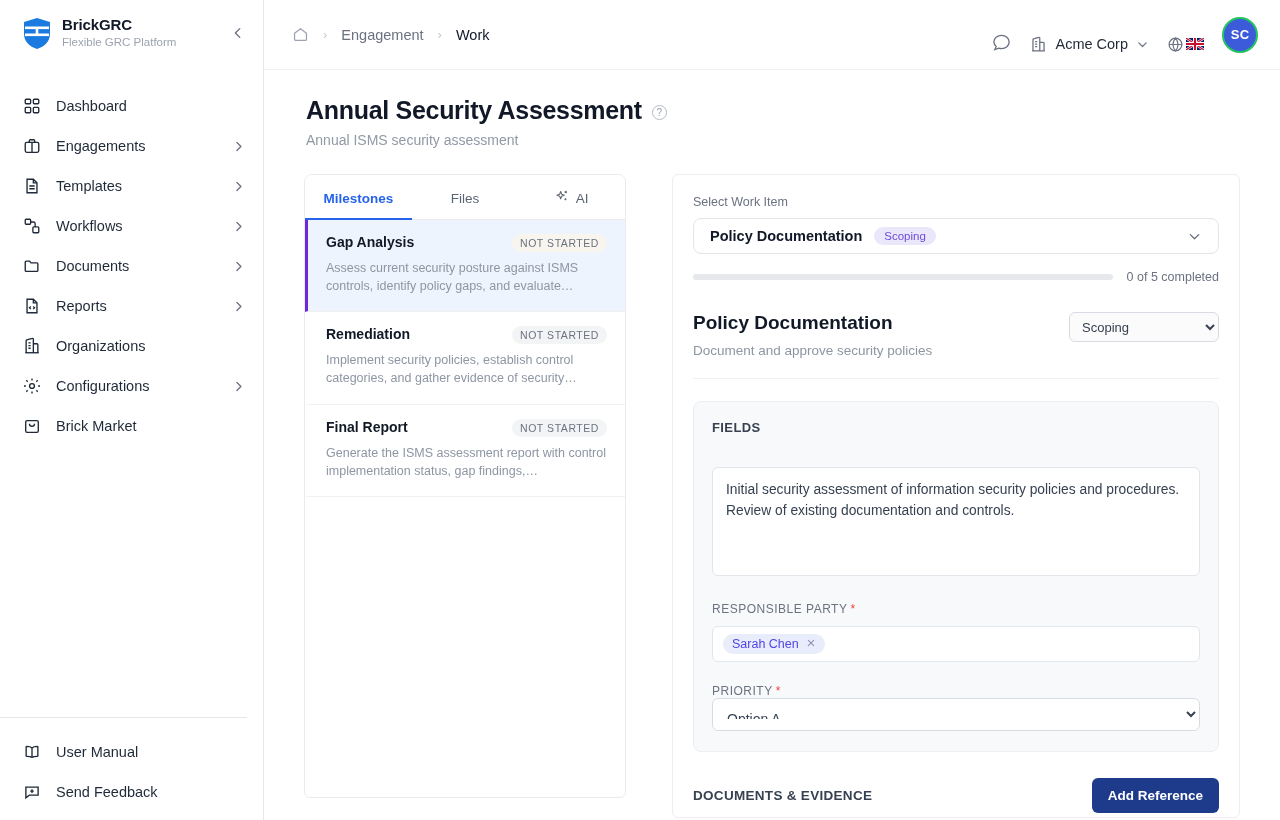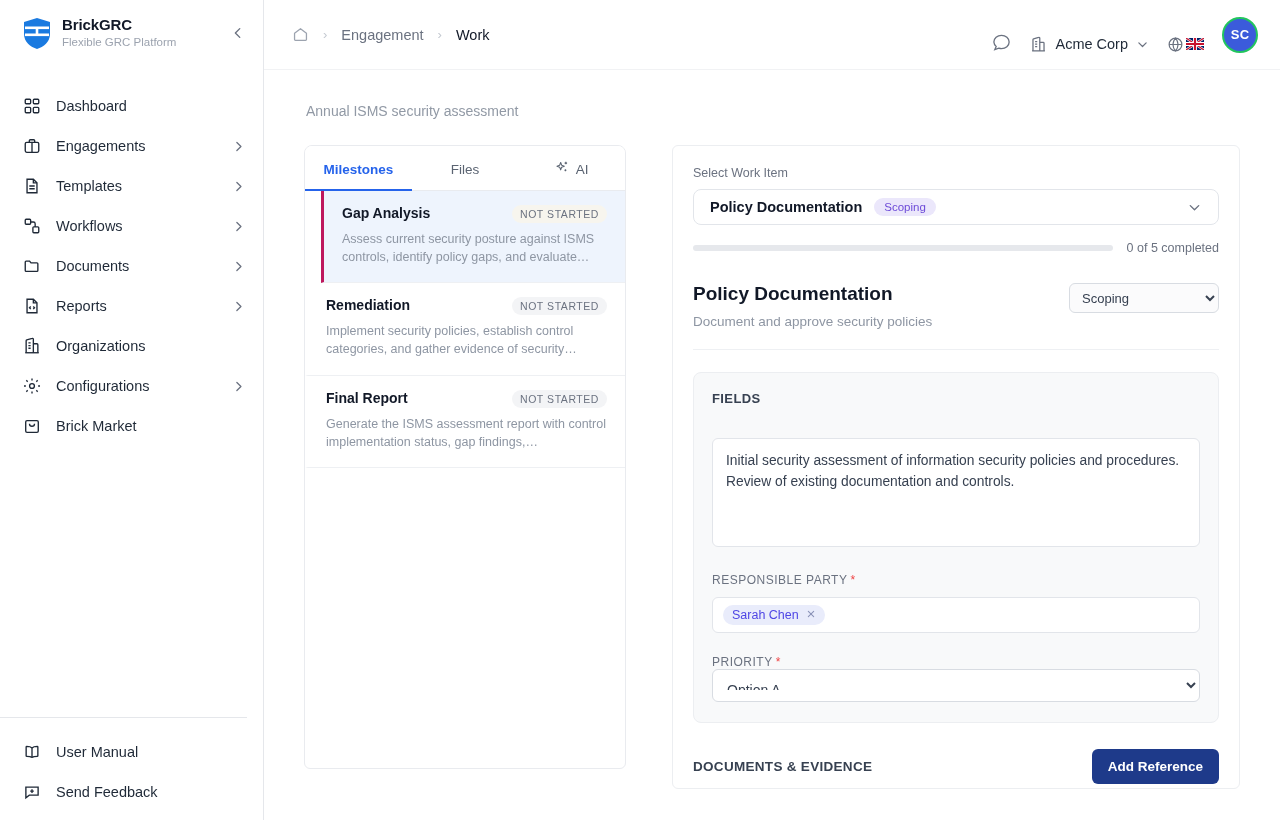--- a/index.html
+++ b/index.html
@@ -110,21 +110,21 @@
   .tab.active::after {
     content:""; position: absolute; left: 0; right: 0; bottom: -1px;
     height: 2.5px; background: #2563eb;
   }
   .mile-list { flex: 1; overflow: hidden; }
   .mile {
     padding: 14px 18px 16px 18px;
     border-bottom: 1px solid #eef0f3;
     cursor: pointer; border-left: 3px solid transparent;
   }
-  .mile.selected { background: #eef4fd; border-left: 3px solid #be185d; margin-left: 16px; }
+  .mile.selected { background: #eef4fd; border-left: 3px solid #6d28d9; }
   .mile-top { display: flex; align-items: flex-start; justify-content: space-between; gap: 10px; }
   .mile-name { font-size: 14px; font-weight: bold; color: #111827; }
   .mile-status {
     font-size: 10.5px; letter-spacing: .55px; color: #6b7280;
     background: #f3f4f6; border-radius: 10px; padding: 3px 8px; white-space: nowrap;
   }
   .mile.selected .mile-status { background: #f7f5ee; }
   .mile-desc { font-size: 12.5px; color: #8e96a3; line-height: 1.45; margin-top: 7px; }
 
   
@@ -446,20 +446,24 @@
               <path d="M30 0 V40 M0 20 H60" stroke="#fff" stroke-width="13"></path>
               <path d="M30 0 V40 M0 20 H60" stroke="#C8102E" stroke-width="7"></path>
             </svg>
           </span>
         </span>
         <span class="avatar">SC</span>
       </div>
     </header>
 
     <div class="page-head">
+      <div class="page-title-row">
+        <span class="page-title">Annual Security Assessment</span>
+        <span class="help-dot">?</span>
+      </div>
       <div class="page-sub">Annual ISMS security assessment</div>
     </div>
 
     <div class="content">
 
       <div class="mile-card">
         <div class="tabs">
           <div class="tab active">
             <span>Milestones</span>
           </div>

